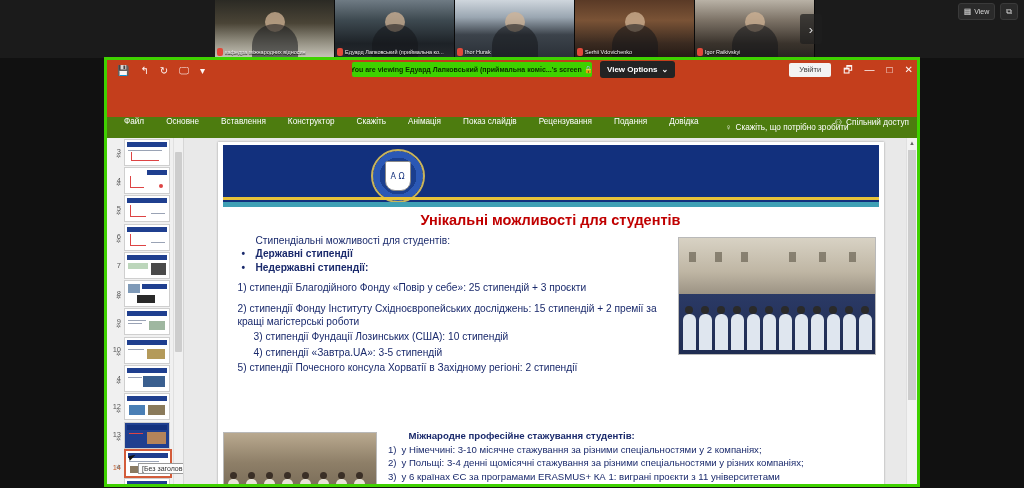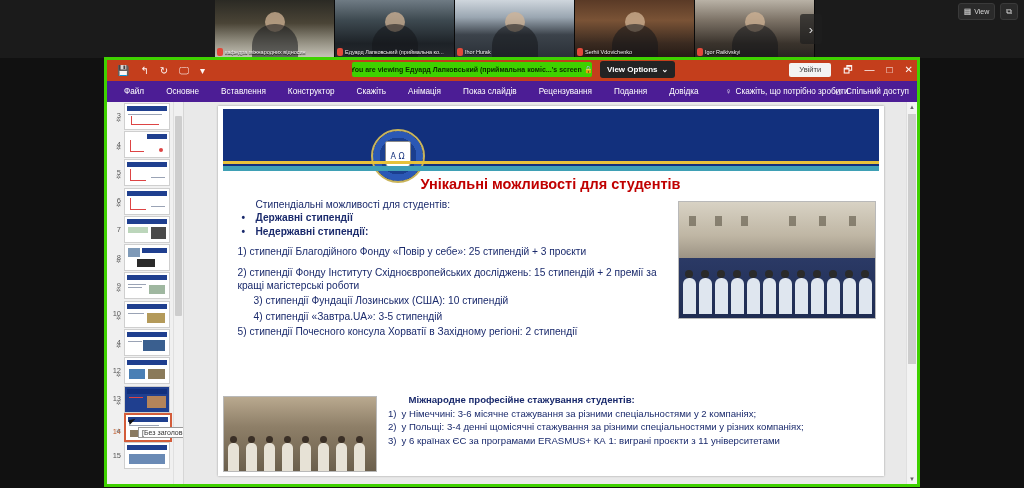--- a/index.html
+++ b/index.html
@@ -32,21 +32,21 @@
 
   .qat{position:relative;height:21px;background:#c43e1c;display:flex;align-items:center;padding-left:10px;gap:11px;}
   .qat-ico{color:#fff;font-size:10px;opacity:.95;line-height:1;}
   .share-banner{position:absolute;left:245px;top:2px;width:240px;height:15px;background:#3fd100;border-radius:2px;display:flex;align-items:center;justify-content:center;gap:3px;color:#0a2a00;font-size:7px;font-weight:bold;overflow:hidden;white-space:nowrap;}
   .share-banner .lock{font-size:7px;}
   .viewopt{position:absolute;left:493px;top:1px;height:17px;background:#232323;border-radius:3px;color:#fff;font-size:8px;font-weight:bold;display:flex;align-items:center;gap:4px;padding:0 7px;}
   .win-ctrl{position:absolute;right:4px;top:1px;height:17px;display:flex;align-items:center;gap:12px;}
   .signin{height:14px;padding:0 10px;background:#f3f3f3;color:#3b3b3b;font-size:7.5px;border-radius:2px;display:flex;align-items:center;}
   .wc{color:#fff;font-size:10px;line-height:1;opacity:.95;}
 
-  .ribbon{height:21px;background:#4c1d95;display:flex;align-items:center;padding-left:6px;position:relative;}
+  .ribbon{height:21px;background:#4d7c0f;display:flex;padding-left:6px;position:relative;margin-top:36px;}
   .tab{color:#fff;font-size:8.2px;padding:0 11px;white-space:nowrap;}
   .tellme{display:flex;align-items:center;gap:4px;color:#fff;font-size:8.2px;margin-left:16px;white-space:nowrap;}
   .bulb{font-size:8px;}
   .share-acc{position:absolute;right:8px;display:flex;align-items:center;gap:4px;color:#fff;font-size:8.2px;white-space:nowrap;}
 
   .workarea{position:relative;height:calc(430px - 6px - 42px);background:#f0f0f0;display:flex;}
 
   
   .thumbs{position:relative;width:76px;background:#f0f0f0;border-right:1px solid #d6d6d6;overflow:hidden;}
   .thumb-row{position:relative;height:28.3px;display:flex;align-items:center;padding-left:3px;gap:3px;}
@@ -63,21 +63,21 @@
   .thumb-sb{position:absolute;right:0;top:0;width:9px;height:100%;background:#f0f0f0;border-left:1px solid #e0e0e0;}
   .thumb-sb-thumb{position:absolute;left:1px;top:14px;width:7px;height:200px;background:#cdcdcd;border-radius:1px;}
 
   
   .canvas{position:relative;flex:1;background:#e9e9e9;display:flex;align-items:flex-start;justify-content:center;padding-top:4px;}
   .slide{position:relative;width:666px;height:370px;background:#fff;box-shadow:0 0 2px rgba(0,0,0,.35);overflow:hidden;}
 
   .s-header{position:absolute;left:5px;right:5px;top:3px;height:62px;background:#12307d;}
   .s-header .hline1{position:absolute;left:0;right:0;bottom:7px;height:3px;background:#e7c23a;}
   .s-header .hline2{position:absolute;left:0;right:0;bottom:0;height:5px;background:#3fa0b5;}
-  .s-logo{position:absolute;left:148px;top:20px;width:54px;height:54px;border-radius:50%;background:radial-gradient(circle at 50% 50%,#1b3f8f 0 52%,#2b58b5 52% 70%,#16357f 70% 100%);border:2px solid #c9b45a;box-sizing:border-box;}
+  .s-logo{position:absolute;left:148px;top:4px;width:54px;height:54px;border-radius:50%;background:radial-gradient(circle at 50% 50%,#1b3f8f 0 52%,#2b58b5 52% 70%,#16357f 70% 100%);border:2px solid #c9b45a;box-sizing:border-box;}
   .s-shield{position:absolute;left:50%;top:50%;transform:translate(-50%,-50%);width:24px;height:28px;background:#fff;border:1px solid #8a8a8a;border-radius:2px 2px 10px 10px;display:flex;align-items:center;justify-content:center;font-size:8px;color:#12307d;font-family:"DejaVu Sans",sans-serif;}
   .s-univ{position:absolute;left:216px;top:18px;color:#fff;font-size:9.2px;font-weight:bold;line-height:12px;letter-spacing:.1px;}
   .s-title{position:absolute;left:0;right:0;top:70px;text-align:center;color:#c00000;font-size:14.5px;font-weight:bold;}
 
   .s-body{position:absolute;left:20px;top:92px;width:420px;color:#1a2a6c;font-size:10.2px;line-height:13.4px;}
   .s-sub{font-weight:normal;padding-left:18px;}
   .s-bullet{font-weight:bold;padding-left:18px;position:relative;}
   .s-bullet:before{content:"•";position:absolute;left:4px;}
   .s-para{color:#1a2a6c;margin-top:7px;}
 
@@ -450,21 +450,21 @@
                 <div class="p2-h" style="left:114px;bottom:28px;"></div>
               <div class="p2-p" style="left:130px;"></div>
                 <div class="p2-h" style="left:132px;bottom:28px;"></div>
             </div>
           </div>
 
           <div class="s-right">
             <div class="hd">Міжнародне професійне стажування студентів:</div>
             <div class="s-li">
               <span class="num">1)</span>
-              <span class="txt">у Німеччині: 3-6 місячне стажування за різними спеціальностями у 2 компаніях;</span>
+              <span class="txt">у Німеччині: 3-10 місячне стажування за різними спеціальностями у 2 компаніях;</span>
             </div>
             <div class="s-li">
               <span class="num">2)</span>
               <span class="txt">у Польщі: 3-4 денні щомісячні стажування за різними спеціальностями у різних компаніях;</span>
             </div>
             <div class="s-li">
               <span class="num">3)</span>
               <span class="txt">у 6 країнах ЄС за програмами ERASMUS+ КА 1: виграні проєкти з 11 університетами</span>
             </div>
           </div>

